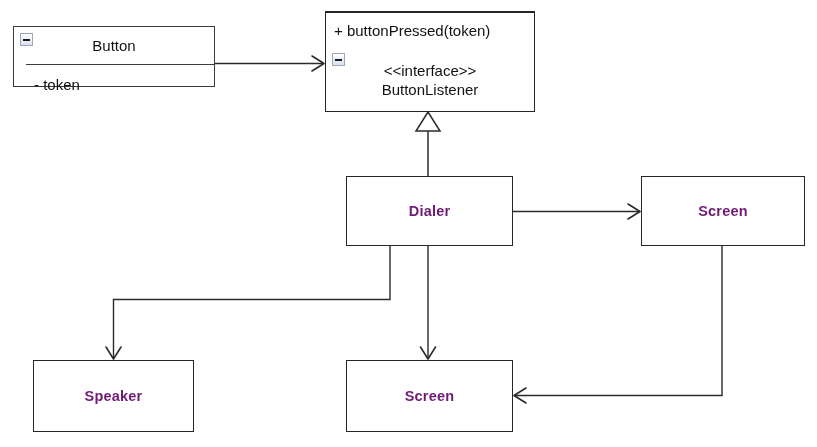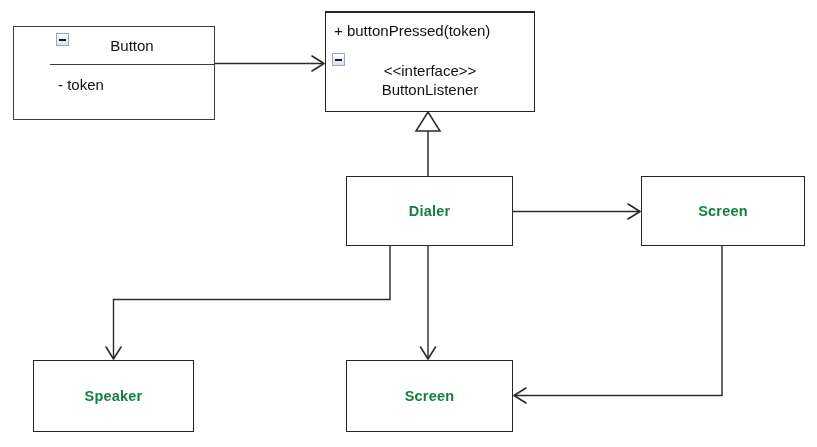--- a/index.html
+++ b/index.html
@@ -94,21 +94,21 @@
   }
 
   .plain-box {
     display: flex;
     align-items: center;
     justify-content: center;
     height: 100%;
     width: 100%;
     font-weight: bold;
     font-size: 14.5px;
-    color: #15803d;
+    color: #701a75;
     letter-spacing: 0.2px;
   }
 </style>
 </head>
 <body>
 
 <div id="canvas">
 
   <svg class="connectors" viewBox="0 0 817 447" xmlns="http://www.w3.org/2000/svg">
 
@@ -136,28 +136,28 @@
       <line x1="428" y1="246" x2="428" y2="358" stroke="#2b2b2b" stroke-width="1.4"></line>
       <polyline points="420.5,347 428,359 435.5,347" fill="none" stroke="#2b2b2b" stroke-width="1.6" stroke-linecap="round" stroke-linejoin="round"></polyline>
     </g>
 
     <g>
       <polyline points="722,246 722,395.5 515,395.5" fill="none" stroke="#2b2b2b" stroke-width="1.4" stroke-linejoin="miter"></polyline>
       <polyline points="526,388 514,395.5 526,403" fill="none" stroke="#2b2b2b" stroke-width="1.6" stroke-linecap="round" stroke-linejoin="round"></polyline>
     </g>
   </svg>
 
-  <div class="uml-box thin" style="left:13px; top:26px; width:202px; height:94px;padding-left:36px;">
+  <div class="uml-box thin" style="left:13px; top:26px; width:202px; height:61px;">
     <div class="compartment" style="height:37px;">
       <span class="collapse-icon"></span>
       <div class="title-block">
         <span class="classname">Button</span>
       </div>
     </div>
-    <div class="compartment sep" style="height:40px;">
+    <div class="compartment sep" style="height:40px;margin-left:12px;">
       <div class="member">- token</div>
     </div>
   </div>
 
   <div class="uml-box thick" style="left:325px; top:11px; width:210px; height:101px;">
     <div class="compartment sep-thick" style="height:35px;">
       <div class="member">+ buttonPressed(token)</div>
     </div>
     <div class="compartment" style="height:66px;">
       <span class="collapse-icon"></span>

